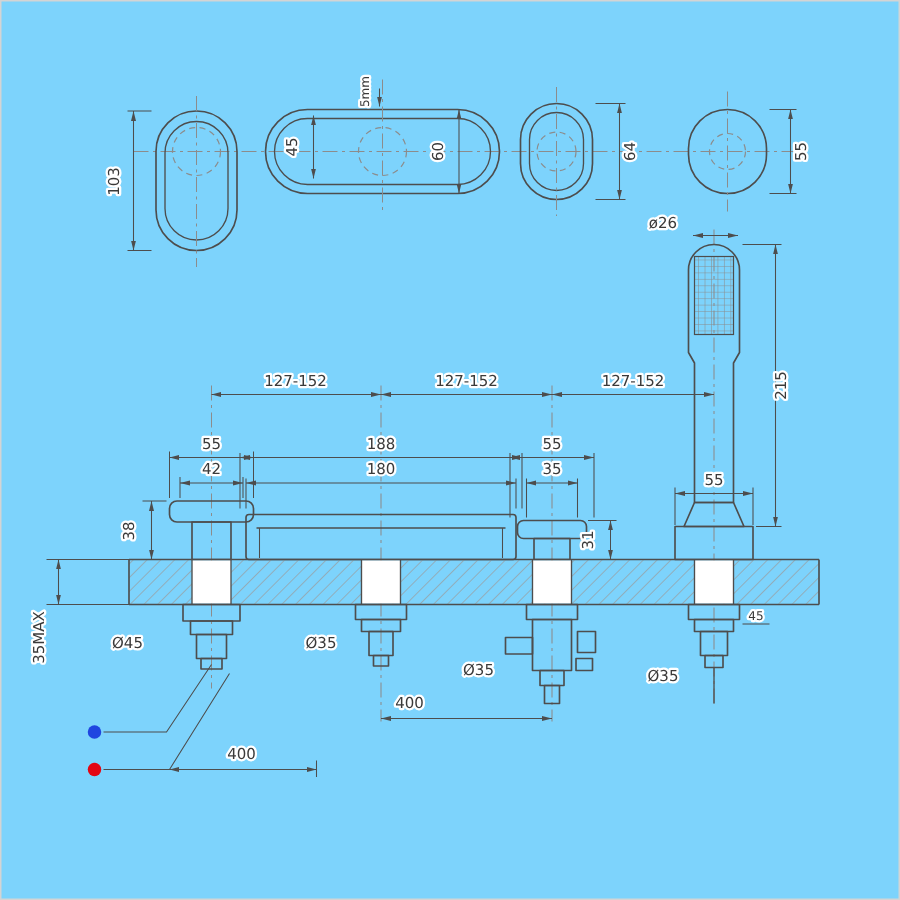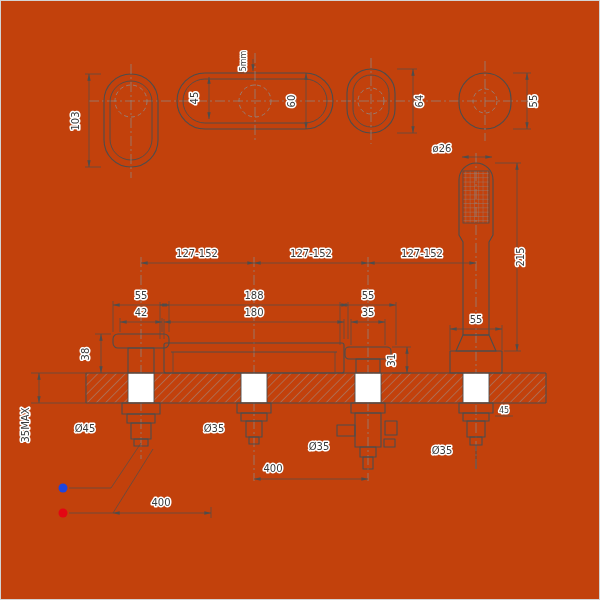--- a/index.html
+++ b/index.html
@@ -1,17 +1,17 @@
 <!DOCTYPE html>
 <html><head>
 <meta charset="utf-8">
 <style>
   html,body{margin:0;padding:0;background:#fff;}
   .frame{
-    width:598px;height:598px;border:1px solid #d4d4d4;background:#c2410c;
+    width:598px;height:598px;border:1px solid #d4d4d4;background:#7dd3fc;
     font-family:"DejaVu Sans", sans-serif;
   }
   svg{display:block;}
   .ol{fill:none;stroke:#4d4d4d;stroke-width:1.1;stroke-linejoin:round;}
   .ol2{fill:none;stroke:#4d4d4d;stroke-width:0.9;stroke-linejoin:round;}
   .thin{fill:none;stroke:#4d4d4d;stroke-width:0.7;}
   .cl{fill:none;stroke:#8c8c8c;stroke-width:0.7;stroke-dasharray:10 3 2 3;}
   .dc{fill:none;stroke:#8c8c8c;stroke-width:0.8;stroke-dasharray:4 3;}
   .whitefill{fill:#ffffff;stroke:none;}
   text.lbl{

